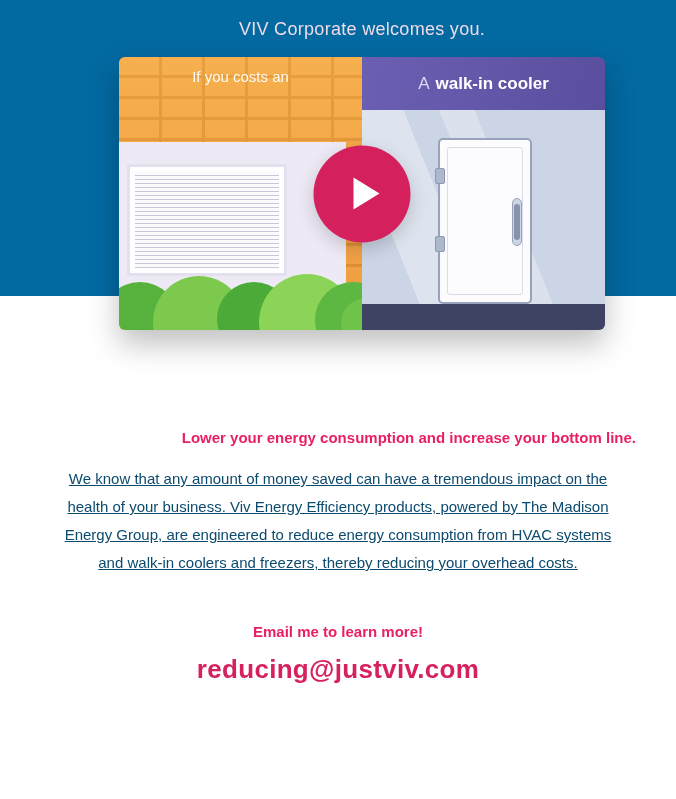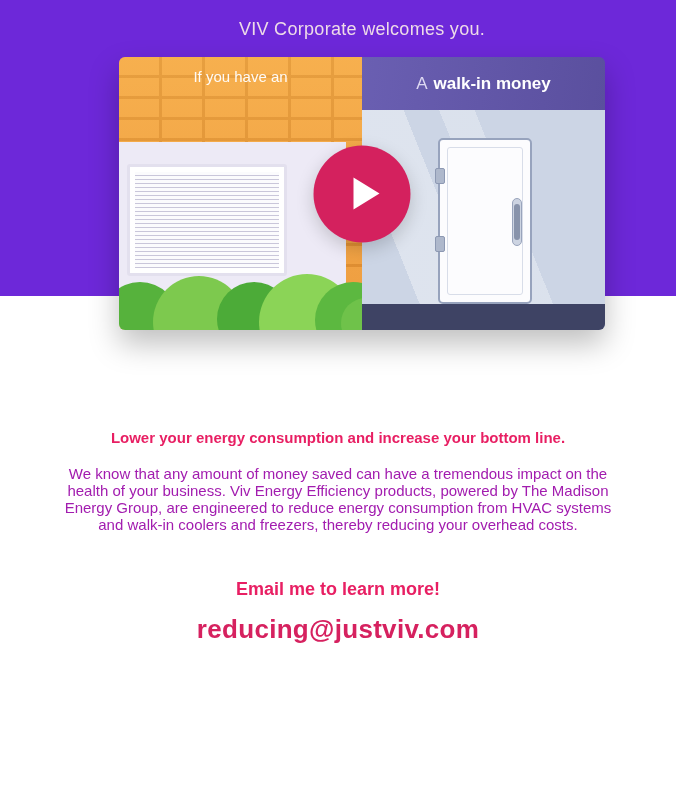--- a/index.html
+++ b/index.html
@@ -9,21 +9,21 @@
     min-height: 799px;
     background: #ffffff;
     font-family: "Liberation Sans", sans-serif;
     -webkit-font-smoothing: antialiased;
   }
 
   
   .hero {
     position: relative;
     height: 296px;
-    background: #6d28d9;
+    background: #0369a1;
     text-align: center;
     padding-top: 19px;
     padding-left: 48px;
   }
   .hero-title {
     margin: 0 0 17px;
     font-size: 18px;
     font-weight: 400;
     letter-spacing: .3px;
     color: #eedbe8;
@@ -167,32 +167,34 @@
     background: #ffffff;
     text-align: center;
     padding: 133px 40px 20px;
     min-height: 389px;
   }
   .headline {
     margin: 0 0 19px;
     color: #e81f63;
     font-size: 15px;
     font-weight: 700;
+    text-align: right;
   }
   .paragraph {
     margin: 0 auto;
     max-width: 556px;
-    color: #a21caf;
+    color: #0c4a6e;
     font-size: 15px;
-    line-height: 17px;
+    line-height: 28px;
+    text-decoration: underline;
   }
   .cta {
     margin: 46px 0 0;
     color: #e81f63;
-    font-size: 18px;
+    font-size: 15px;
     font-weight: 700;
   }
   .email-link {
     display: inline-block;
     margin-top: 14px;
     color: #d6215f;
     font-size: 26px;
     font-weight: 700;
     letter-spacing: .3px;
     text-decoration: none;
@@ -217,28 +219,28 @@
         </div>
         <div class="bushes">
           <span class="bush b1"></span>
           <span class="bush b2"></span>
           <span class="bush b3"></span>
           <span class="bush b4"></span>
           <span class="bush b5"></span>
           <span class="bush b6"></span>
         </div>
         <div class="left-caption">
-          <div class="l1">If you have an</div>
+          <div class="l1">If you costs an</div>
         </div>
       </div>
 
       <div class="half">
         <div class="cooler-header">
           <span class="prefix">A</span>
-          <span class="bold-part">walk-in money</span>
+          <span class="bold-part">walk-in cooler</span>
         </div>
         <div class="cooler-room">
           <div class="door">
             <div class="door-inner"></div>
             <span class="hinge h1"></span>
             <span class="hinge h2"></span>
             <span class="handle-plate"></span>
             <span class="handle-bar"></span>
           </div>
           <div class="floor"></div>

